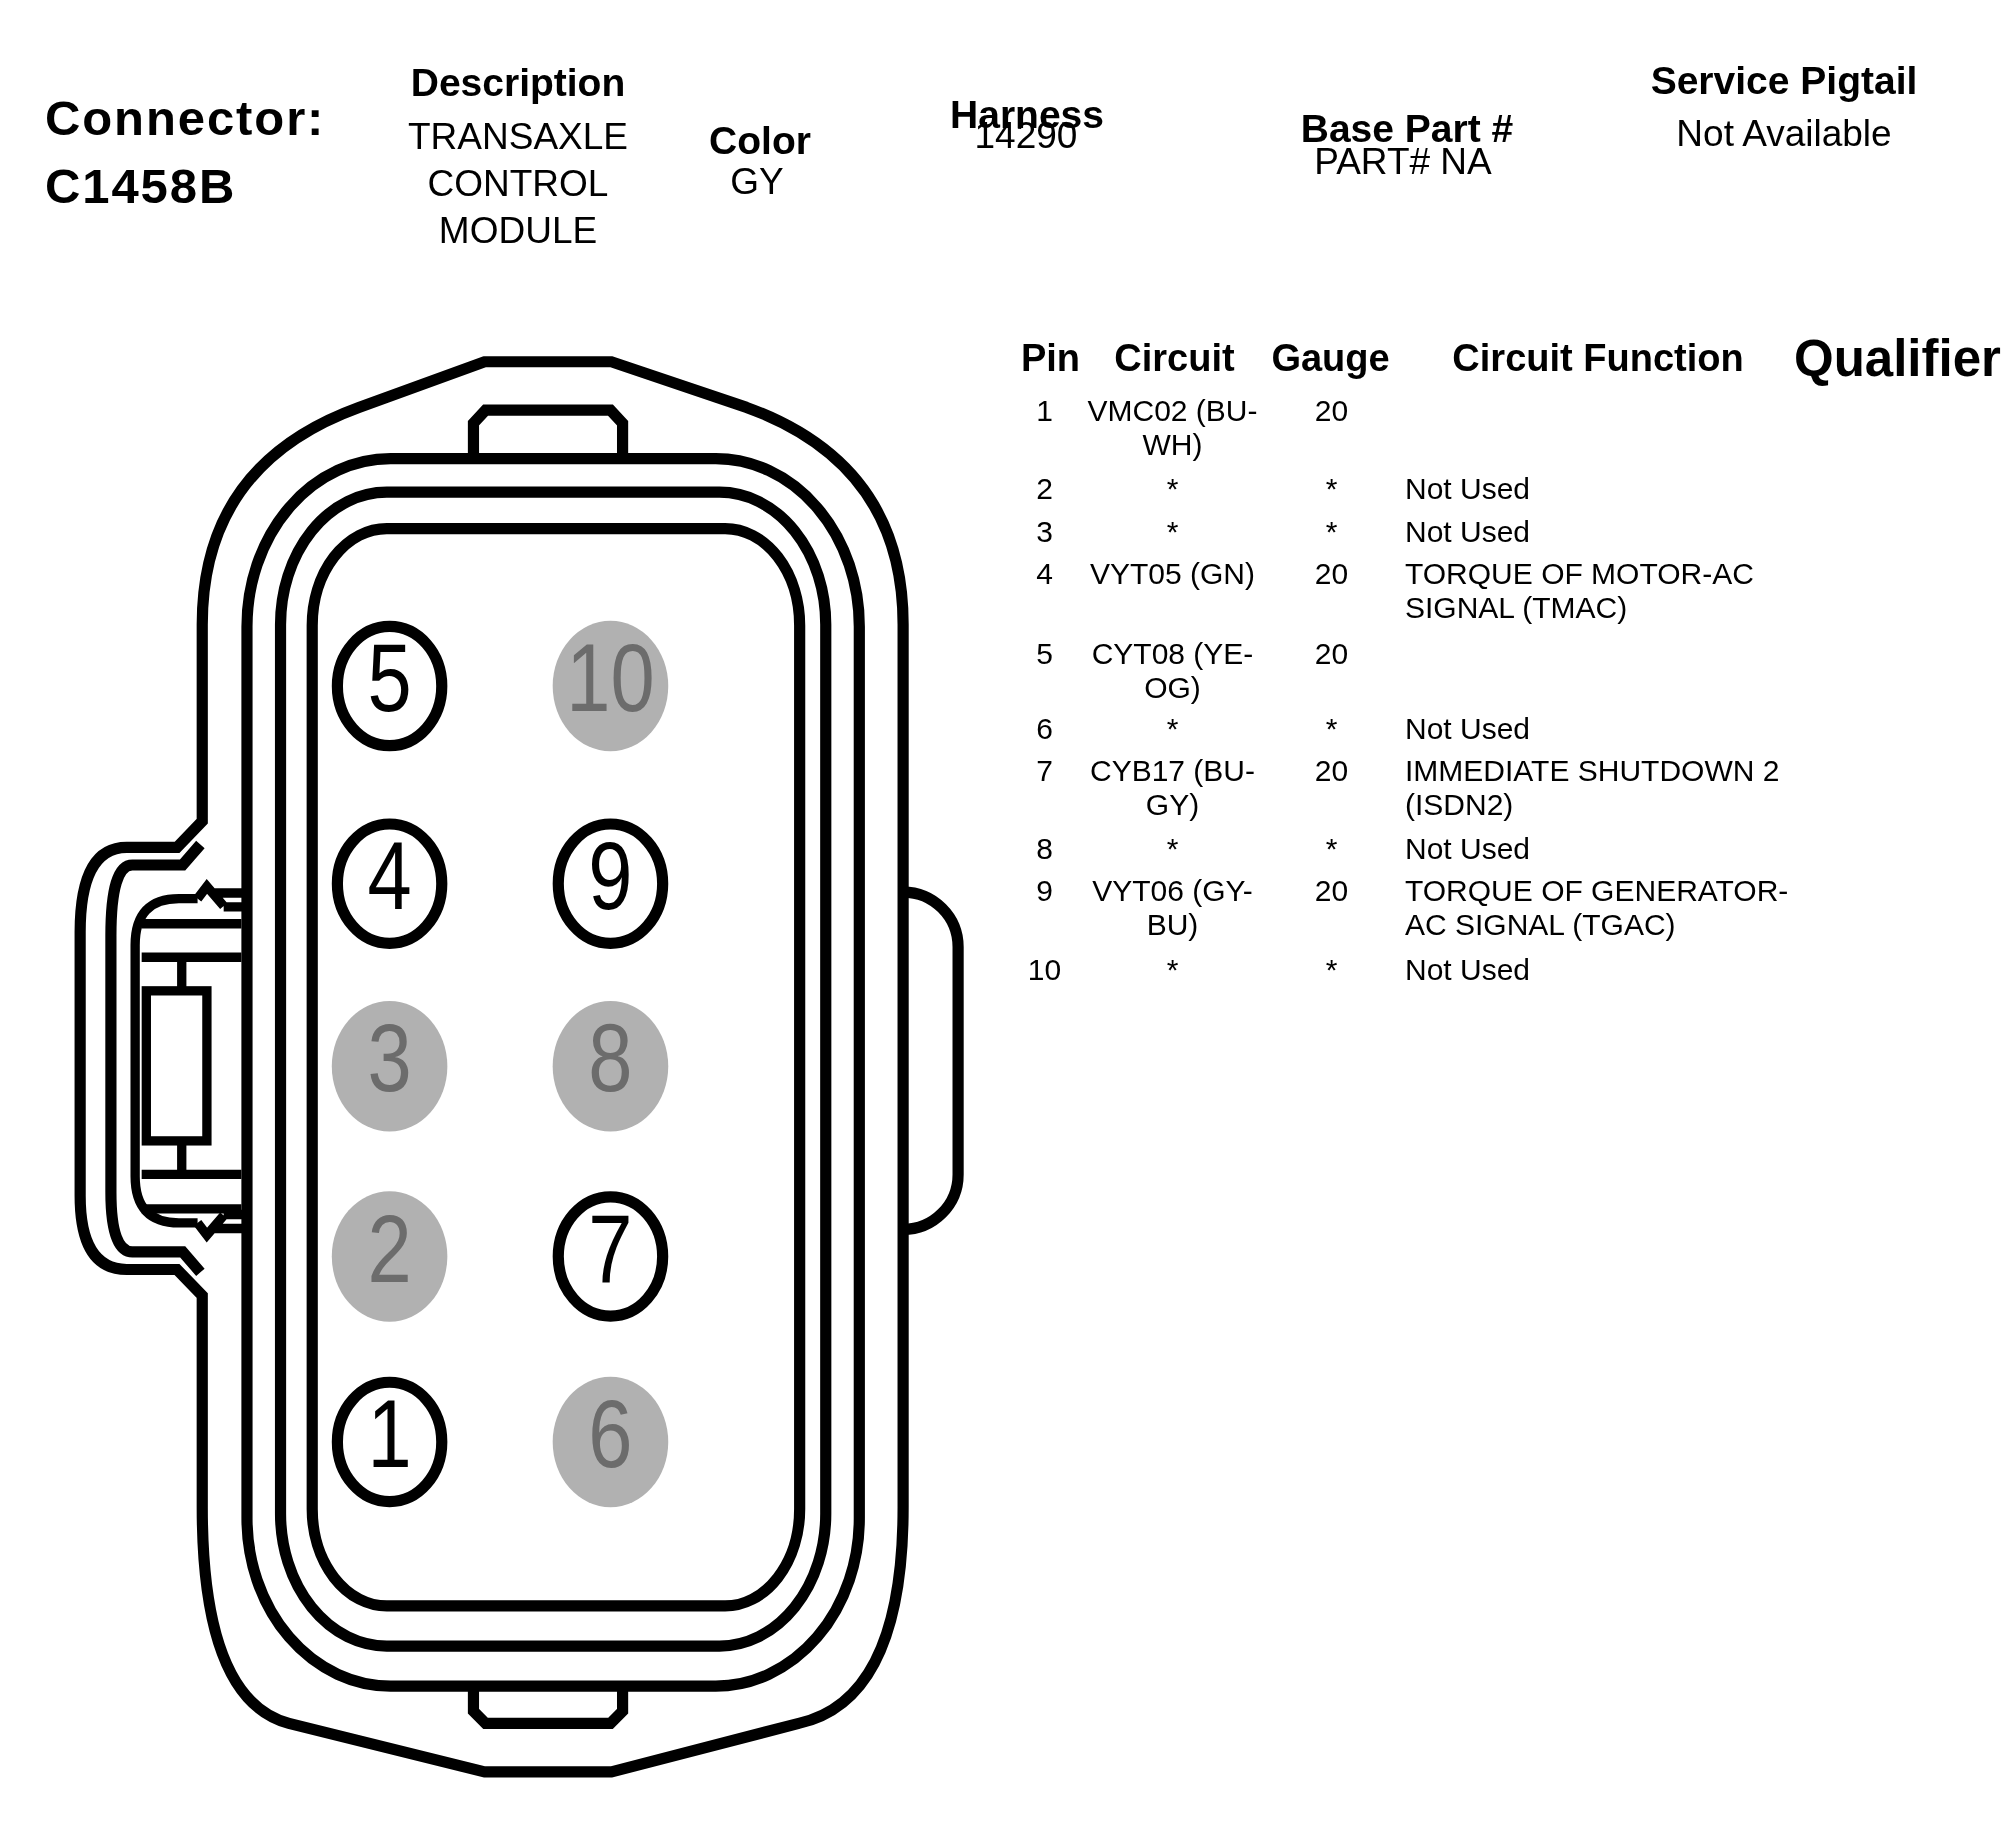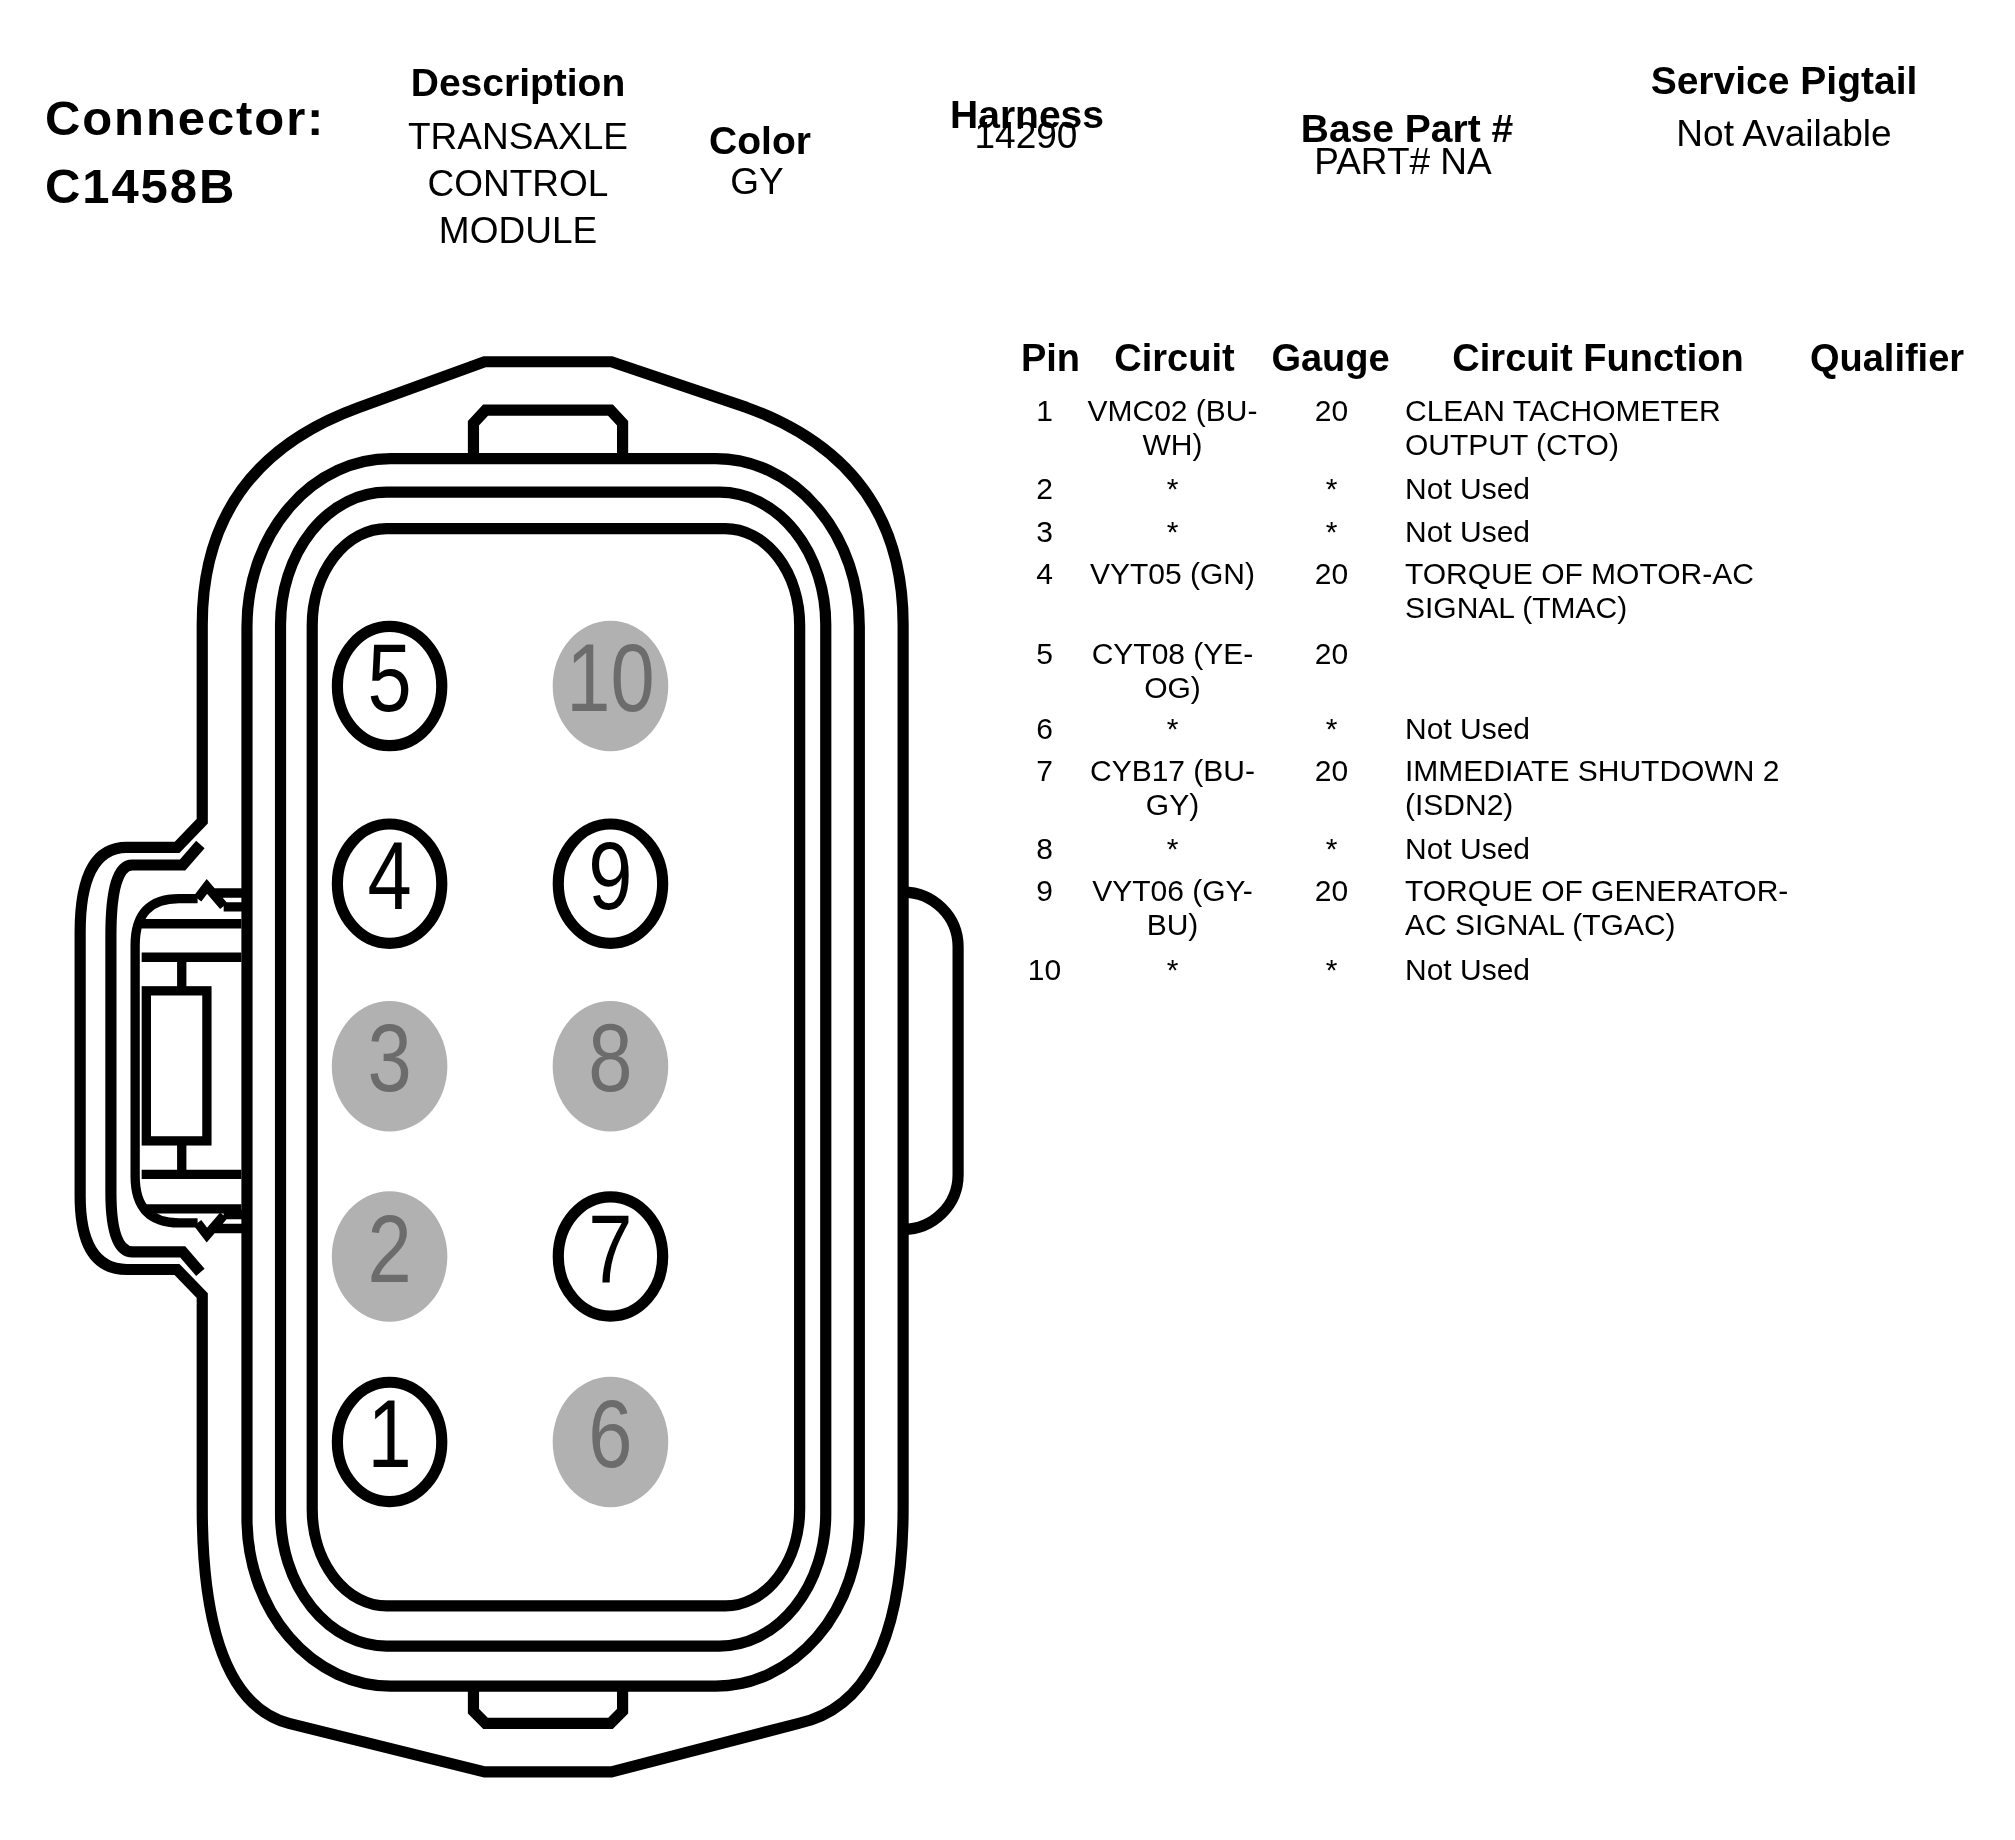--- a/index.html
+++ b/index.html
@@ -102,26 +102,25 @@
 </svg>
 
 <div class="t b c" style="left:1004px;top:337px;width:93px;font-size:38px;line-height:43px;">Pin</div>
 
 <div class="t b c" style="left:1100px;top:337px;width:149px;font-size:38px;line-height:43px;">Circuit</div>
 
 <div class="t b c" style="left:1256px;top:337px;width:149px;font-size:38px;line-height:43px;">Gauge</div>
 
 <div class="t b c" style="left:1449px;top:337px;width:298px;font-size:38px;line-height:43px;">Circuit Function</div>
 
-<div class="t b c" style="left:1794px;top:337px;width:186px;font-size:38px;line-height:43px;">Qualifier</div>
+<div class="t b c" style="left:1794px;top:337px;width:186px;font-size:51px;line-height:43px;">Qualifier</div>
 
 <div class="t c" style="left:1007px;top:394px;width:75px;font-size:30px;line-height:34px;">1</div>
 <div class="t c" style="left:1070px;top:394px;width:205px;font-size:30px;line-height:34px;">VMC02 (BU-<br>WH)</div>
 <div class="t c" style="left:1294px;top:394px;width:75px;font-size:30px;line-height:34px;">20</div>
-<div class="t" style="left:1405px;top:394px;font-size:30px;line-height:34px;">CLEAN TACHOMETER<br>OUTPUT (CTO)</div>
 
 <div class="t c" style="left:1007px;top:472px;width:75px;font-size:30px;line-height:34px;">2</div>
 <div class="t c" style="left:1070px;top:472px;width:205px;font-size:30px;line-height:34px;">*</div>
 <div class="t c" style="left:1294px;top:472px;width:75px;font-size:30px;line-height:34px;">*</div>
 <div class="t" style="left:1405px;top:472px;font-size:30px;line-height:34px;">Not Used</div>
 
 <div class="t c" style="left:1007px;top:515px;width:75px;font-size:30px;line-height:34px;">3</div>
 <div class="t c" style="left:1070px;top:515px;width:205px;font-size:30px;line-height:34px;">*</div>
 <div class="t c" style="left:1294px;top:515px;width:75px;font-size:30px;line-height:34px;">*</div>
 <div class="t" style="left:1405px;top:515px;font-size:30px;line-height:34px;">Not Used</div>

